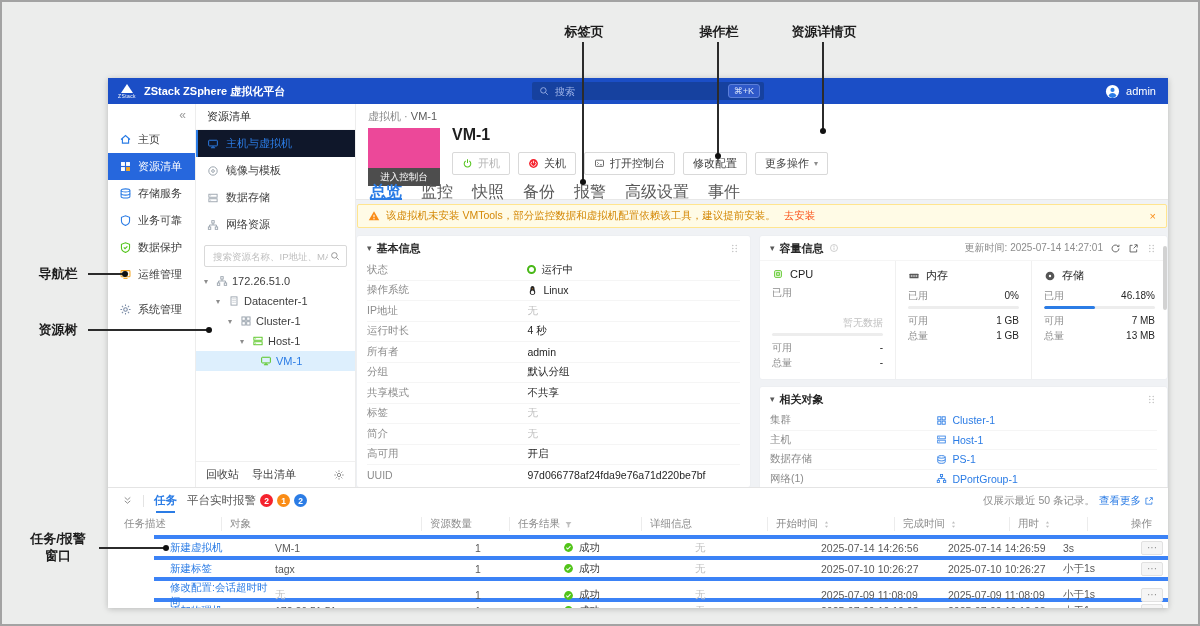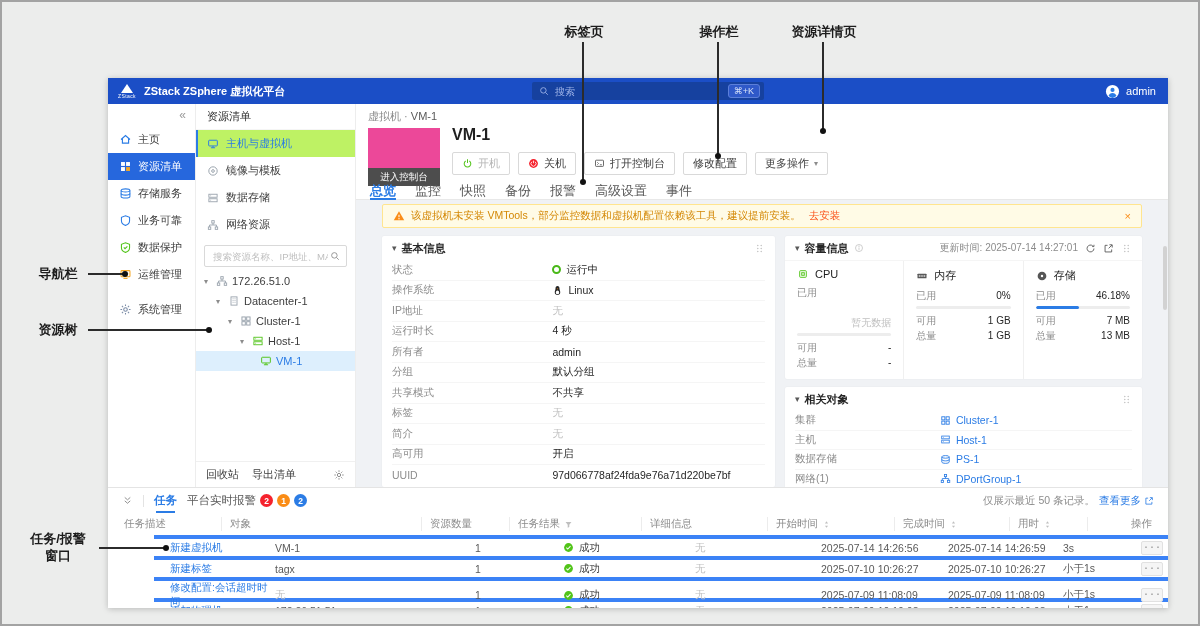--- a/index.html
+++ b/index.html
@@ -37,21 +37,21 @@
   .sidebar{width:88px;border-right:1px solid #ededed;position:relative;background:#fff;}
   .collapse-row{height:22px;display:flex;justify-content:flex-end;align-items:center;padding-right:9px;color:#9a9a9a;font-size:12px;}
   .nav-item{height:27px;display:flex;align-items:center;gap:6px;padding:0 0 0 11px;font-size:11px;color:#3d3d3d;cursor:pointer;}
   .nav-item .ic{width:13px;height:13px;}
   .nav-item.active{background:#2667dd;color:#fff;}
   .ic-blue{color:#2b7ce5;} .ic-green{color:#52c41a;} .ic-orange{color:#f5a623;} .ic-slate{color:#7a8ba6;} .ic-grey{color:#9aa3ad;}
 
   .respanel{width:160px;border-right:1px solid #ededed;position:relative;background:#fff;}
   .respanel-title{height:26px;display:flex;align-items:center;padding:0 11px;font-size:11px;color:#2b2b2b;border-bottom:1px solid #f5f5f5;}
   .res-item{height:27px;display:flex;align-items:center;gap:7px;padding:0 9px;font-size:11px;color:#3d3d3d;border-left:2px solid transparent;cursor:pointer;}
-  .res-item.active{background:#bef264;color:#2b7ce5;border-left-color:#2b7ce5;}
+  .res-item.active{background:#0f172a;color:#2b7ce5;border-left-color:#2b7ce5;}
   .viewtabs{height:27px;display:flex;align-items:center;gap:12px;padding:0 11px;border-top:1px solid #f0f0f0;border-bottom:1px solid #f0f0f0;margin-top:3px;font-size:11px;color:#6b6b6b;position:relative;}
   .viewtab{height:100%;display:flex;align-items:center;cursor:pointer;position:relative;}
   .viewtab.active{color:#2b7ce5;}
   .viewtab.active:after{content:"";position:absolute;left:0;right:0;bottom:0;height:2px;background:#2b7ce5;}
   .viewtabs .switch{margin-left:auto;color:#9a9a9a;cursor:pointer;}
   .treesearch{margin:7px 8px 4px;height:22px;border:1px solid #d9d9d9;border-radius:2px;display:flex;align-items:center;padding:0 6px;color:#bfbfbf;}
   .treesearch input{flex:1;border:none;outline:none;font-size:9.5px;color:#555;min-width:0;background:transparent;}
   .treesearch input::placeholder{color:#bfbfbf;}
   .tree{margin-top:2px;}
   .tnode{height:20px;display:flex;align-items:center;gap:4px;font-size:11px;color:#3d3d3d;cursor:pointer;white-space:nowrap;}
@@ -67,25 +67,25 @@
   .crumb .cur{color:#595959;}
   .thumb{position:absolute;left:12px;top:24px;width:72px;height:58px;background:#ec4899;}
   .thumb .console{position:absolute;left:0;right:0;bottom:0;height:18px;background:#4d4d4d;color:#fff;font-size:9.5px;
     display:flex;align-items:center;justify-content:center;cursor:pointer;}
   .vm-title{position:absolute;left:96px;top:22px;font-size:16px;font-weight:700;color:#1f1f1f;}
   .actions{position:absolute;left:96px;top:48px;display:flex;gap:8px;}
   .btn{height:23px;padding:0 9px;border:1px solid #d9d9d9;border-radius:2px;background:#fff;display:flex;align-items:center;gap:5px;
     font-size:11px;color:#3d3d3d;cursor:pointer;white-space:nowrap;}
   .btn.disabled{color:#b5b5b5;cursor:not-allowed;}
   .btn .ic{width:11px;height:11px;}
-  .dtabs{position:absolute;left:0;right:0;top:78px;height:18px;display:flex;gap:19px;padding:0 14px;border-bottom:1px solid #e8e8e8;font-size:13px;color:#595959;}
+  .dtabs{position:absolute;left:0;right:0;top:78px;height:18px;display:flex;gap:19px;padding:0 14px;border-bottom:1px solid #e8e8e8;font-size:16px;color:#595959;}
   .dtab{position:relative;cursor:pointer;height:100%;}
   .dtab.active{color:#2b7ce5;font-weight:700;}
   .dtab.active:after{content:"";position:absolute;left:0;right:0;bottom:-1px;height:2px;background:#2b7ce5;}
-  .dcontent{position:absolute;left:0;right:0;top:96px;bottom:0;background:#f0f2f5;padding:4px 26px 0;overflow:hidden;}
+  .dcontent{position:absolute;left:0;right:0;top:96px;bottom:0;background:#f0f2f5;padding:4px 1px 0;overflow:hidden;}
   .banner{height:24px;background:#fffbe6;border:1px solid #ffe58f;border-radius:2px;display:flex;align-items:center;gap:6px;padding:0 10px;
     font-size:10.5px;color:#d48806;}
   .banner .golink{color:#fa541c;cursor:pointer;margin-left:2px;}
   .banner .close{margin-left:auto;color:#fa8c16;cursor:pointer;font-size:11px;}
   .cardrow{display:flex;gap:10px;margin-top:8px;align-items:flex-start;}
   .card{background:#fff;border-radius:2px;box-shadow:0 0 2px rgba(0,0,0,.06);}
   .card-h{height:24px;display:flex;align-items:center;gap:5px;padding:0 10px;font-size:11px;font-weight:700;color:#262626;}
   .card-h .caret{font-size:9px;color:#595959;}
   .card-h .drag{margin-left:auto;color:#c3c3c3;cursor:grab;}
   .kv{display:flex;align-items:center;height:20.5px;margin:0 10px;border-bottom:1px solid #f5f5f5;font-size:10.5px;}
@@ -126,21 +126,21 @@
   .tgrid{display:grid;grid-template-columns:105px 200px 88px 132px 126px 127px 115px 78px 1fr;align-items:center;padding:0 16px;}
   .thead{height:22px;font-size:10.5px;color:#8c8c8c;}
   .thead .hc{display:flex;align-items:center;gap:4px;}
   .thead .hc .ic{width:9px;height:9px;color:#bfbfbf;cursor:pointer;}
   .thead .hc.sep{border-left:1px solid #ececec;padding-left:8px;margin-left:-8px;}
   .trow{height:21px;border-top:4px solid #3b82f6;font-size:10.5px;color:#595959;margin-left:46px;}
   .trow .link{color:#2b7ce5;cursor:pointer;}
   .trow .muted{color:#bfbfbf;}
   .result{display:flex;align-items:center;gap:5px;color:#3d3d3d;}
   .result .ic{width:11px;height:11px;}
-  .opcell{text-align:right;font-family:Liberation Mono, monospace;}
+  .opcell{text-align:right;}
   .opbtn{display:inline-block;width:22px;height:14px;line-height:11px;text-align:center;background:#f5f5f5;border:1px solid #e1e1e1;border-radius:2px;color:#8c8c8c;font-size:10px;cursor:pointer;}
 </style>
 </head>
 <body>
 
 <svg width="0" height="0" style="position:absolute">
 <defs>
 <symbol id="s-home" viewBox="0 0 16 16">
         <path d="M2.5 8 8 3.2 13.5 8M4.2 7v5.5h7.6V7" stroke="currentColor" fill="none" stroke-width="1.4"></path>
       </symbol>

